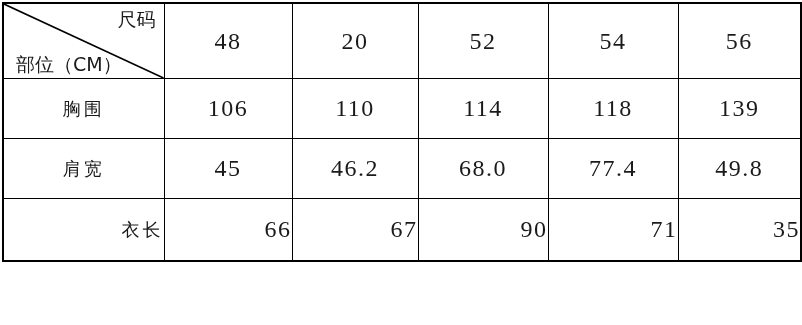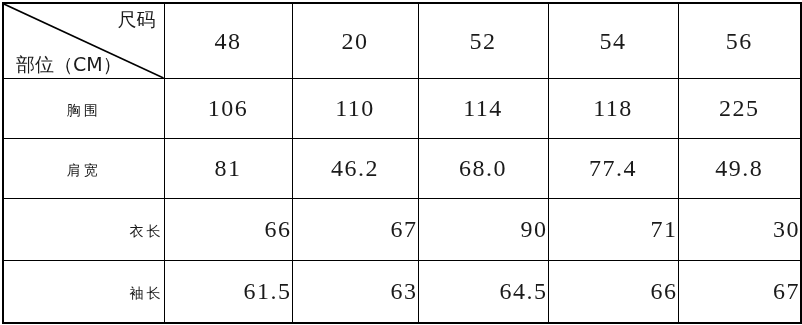--- a/index.html
+++ b/index.html
@@ -86,21 +86,21 @@
     left: 12px;
     bottom: 2px;
     font-size: 19px;
     line-height: 1.2;
     white-space: nowrap;
     font-family: "DejaVu Sans", "Liberation Sans", sans-serif;
     letter-spacing: 0px;
   }
 
   .row-label {
-    font-size: 14px;
+    font-size: 18px;
     font-family: "DejaVu Sans", "Liberation Sans", sans-serif;
     letter-spacing: 3px;
   }
 
   .cell-value {
     font-family: "Liberation Serif", "DejaVu Serif", serif;
     font-size: 24px;
     letter-spacing: 1.5px;
   }
 </style>
@@ -155,30 +155,30 @@
         <td>
           <span class="cell-value">110</span>
         </td>
         <td>
           <span class="cell-value">114</span>
         </td>
         <td>
           <span class="cell-value">118</span>
         </td>
         <td>
-          <span class="cell-value">225</span>
+          <span class="cell-value">139</span>
         </td>
       </tr>
 
       <tr class="r-body">
         <td>
           <span class="row-label">肩宽</span>
         </td>
         <td>
-          <span class="cell-value">81</span>
+          <span class="cell-value">45</span>
         </td>
         <td>
           <span class="cell-value">46.2</span>
         </td>
         <td>
           <span class="cell-value">68.0</span>
         </td>
         <td>
           <span class="cell-value">77.4</span>
         </td>
@@ -197,39 +197,19 @@
         <td>
           <span class="cell-value">67</span>
         </td>
         <td>
           <span class="cell-value">90</span>
         </td>
         <td>
           <span class="cell-value">71</span>
         </td>
         <td>
-          <span class="cell-value">30</span>
-        </td>
-      </tr>
-
-      <tr class="r-body r-tall">
-        <td>
-          <span class="row-label">袖长</span>
-        </td>
-        <td>
-          <span class="cell-value">61.5</span>
-        </td>
-        <td>
-          <span class="cell-value">63</span>
-        </td>
-        <td>
-          <span class="cell-value">64.5</span>
-        </td>
-        <td>
-          <span class="cell-value">66</span>
-        </td>
-        <td>
-          <span class="cell-value">67</span>
-        </td>
-      </tr>
+          <span class="cell-value">35</span>
+        </td>
+      </tr>
+
     </tbody>
   </table>
 </div>
 
 </body></html>

